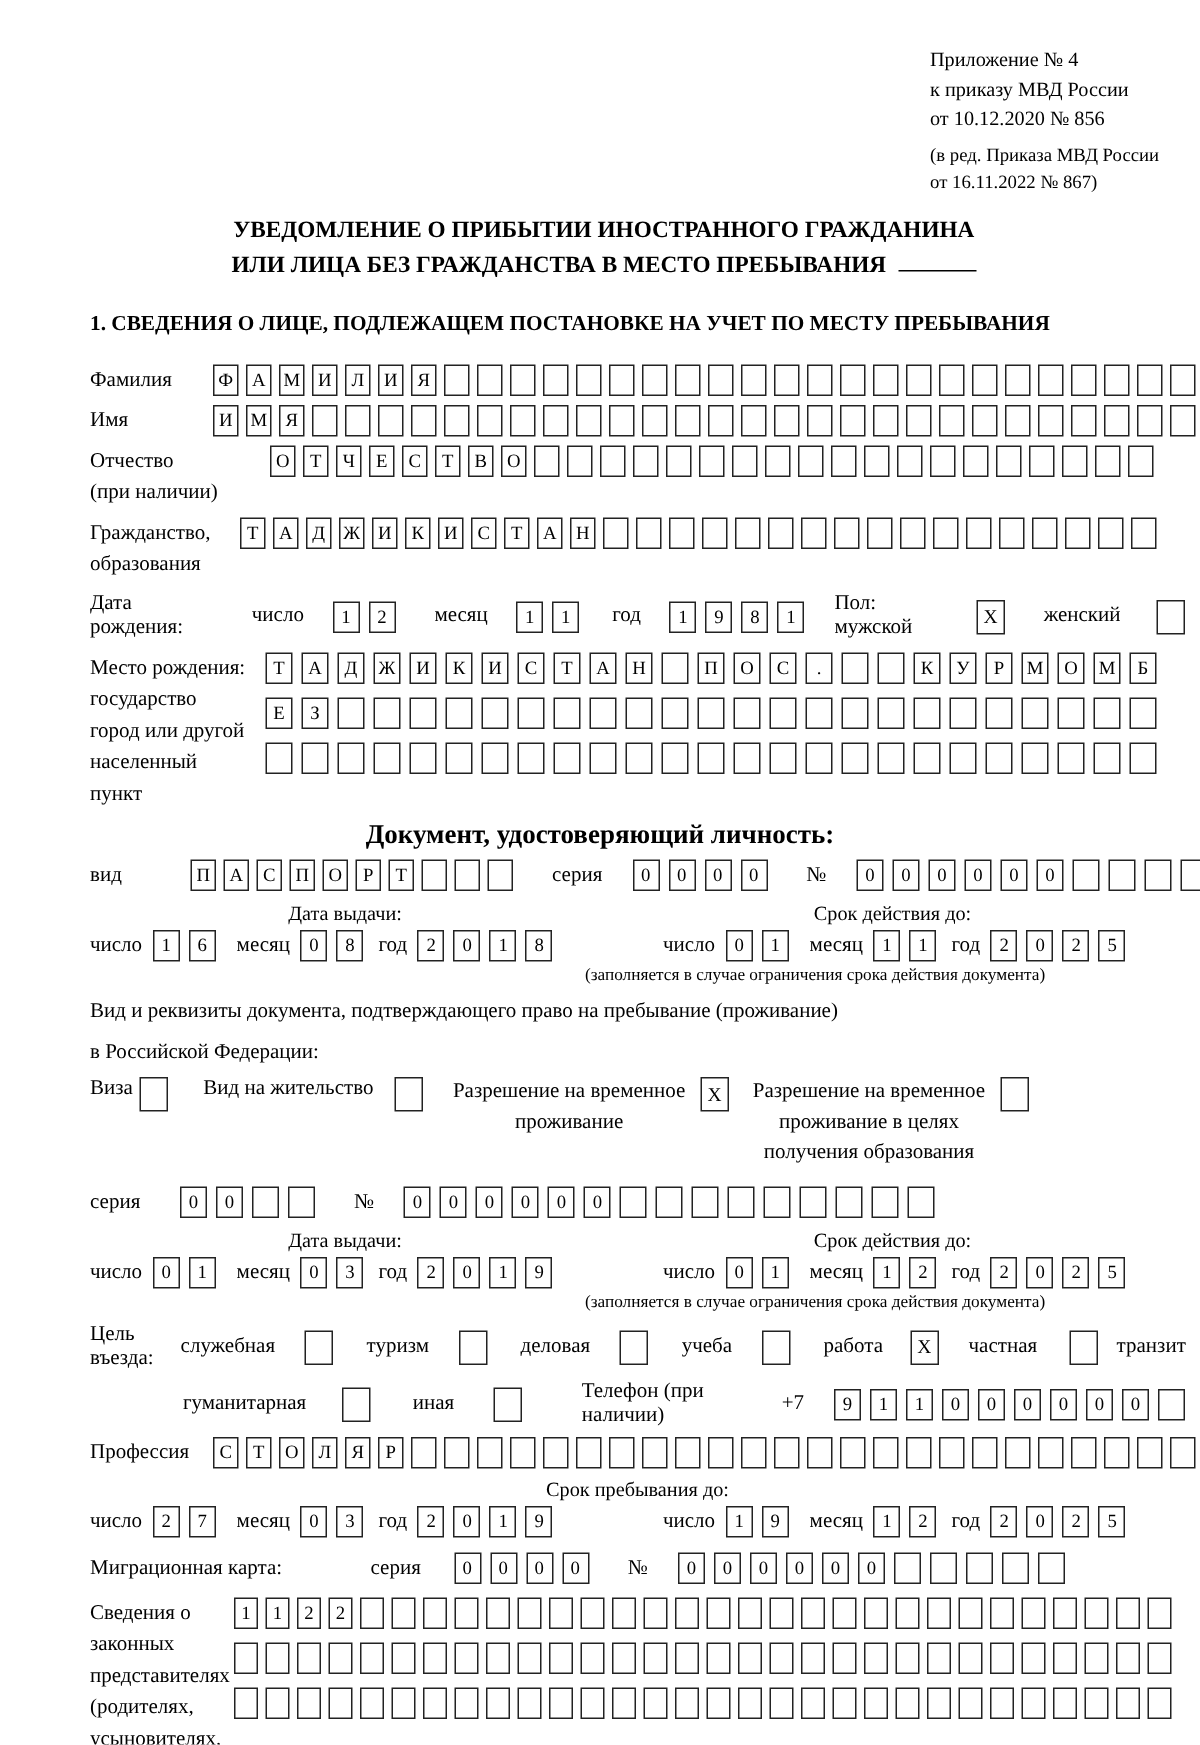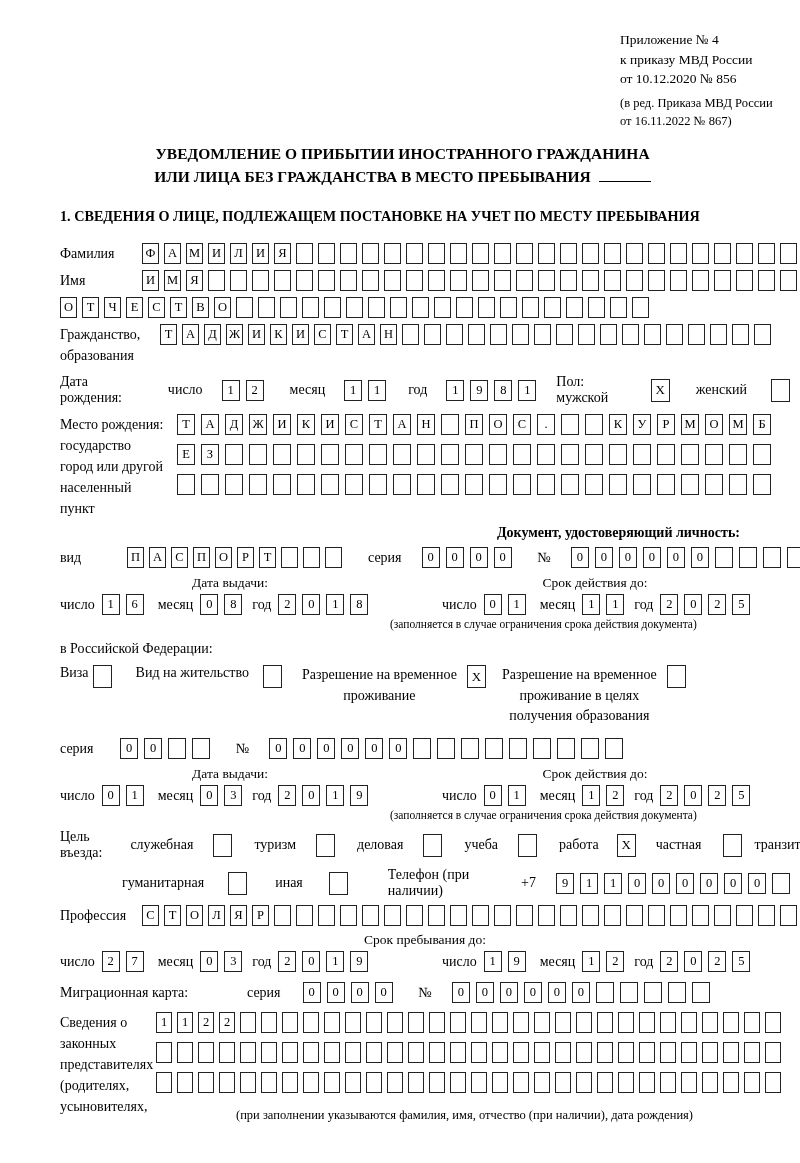--- a/index.html
+++ b/index.html
@@ -34,21 +34,21 @@
   }
   .wide .cell { width:18px; } .wide { gap:6px; }
   .rep .cell { width:16px; }
   .dg { gap:6px; } .dg .cell { width:18px; }
 
   .cbox {
     width:19px; height:23px; border:1.7px solid #222; flex:none;
     display:inline-flex; align-items:center; justify-content:center; font-size:13px;
   }
 
-  .center-bold { text-align:right; font-weight:bold; font-size:14px; margin:4px 50px 6px 0; }
+  .center-bold { text-align:center; font-weight:bold; font-size:18px; margin:4px 50px 6px 0; }
   .midlab { margin:0 8px 0 14px; line-height:22px; }
 
   .dghead { display:flex; font-size:13.5px; margin:2px 0 3px;justify-content:space-between; }
   .dg-l { width:340px; text-align:center; flex:none; }
   .dg-r { flex:1; text-align:center; }
   .daterow { display:flex; align-items:center; }
   .dhalf { display:flex; align-items:center; flex:none; }
   .dhalf.left { width:340px; }
   .dlab { margin-right:7px; }
   .mlab { margin-left:14px; } .ylab { margin-left:10px; }
@@ -150,20 +150,24 @@
         <span class="cell"></span>
         <span class="cell"></span>
         <span class="cell"></span>
         <span class="cell"></span>
         <span class="cell"></span>
         <span class="cell"></span>
       </div>
   </div>
 
   <div class="frow">
+    <div class="lab lw108">
+      <div>Отчество</div>
+      <div>(при наличии)</div>
+    </div>
     <div class="cellrow">
         <span class="cell">О</span>
         <span class="cell">Т</span>
         <span class="cell">Ч</span>
         <span class="cell">Е</span>
         <span class="cell">С</span>
         <span class="cell">Т</span>
         <span class="cell">В</span>
         <span class="cell">О</span>
         <span class="cell"></span>
@@ -419,20 +423,21 @@
       <div class="cellrow dg">
           <span class="cell">2</span>
           <span class="cell">0</span>
           <span class="cell">2</span>
           <span class="cell">5</span>
         </div>
     </div>
   </div>
   <div class="dnote">(заполняется в случае ограничения срока действия документа)</div>
 
+  <div class="plain">Вид и реквизиты документа, подтверждающего право на пребывание (проживание)</div>
   <div class="plain">в Российской Федерации:</div>
 
   <div class="optrow">
     <span>Виза</span>
     <span class="cbox" style="margin-left:4px"></span>
     <span style="margin-left:24px">Вид на жительство</span>
     <span class="cbox" style="margin-left:14px"></span>
     <div class="optml" style="margin-left:20px">
       <div>Разрешение на временное</div>
       <div>проживание</div>
@@ -515,21 +520,21 @@
           <span class="cell">0</span>
           <span class="cell">2</span>
           <span class="cell">5</span>
         </div>
     </div>
   </div>
   <div class="dnote">(заполняется в случае ограничения срока действия документа)</div>
 
   <div class="frow" style="align-items:center">
     <span>Цель въезда:</span>
-    <span style="margin-left:16px">служебная</span>
+    <span style="margin-left:6px">служебная</span>
     <span class="cbox" style="margin-left:8px"></span>
     <span style="margin-left:10px">туризм</span>
     <span class="cbox" style="margin-left:8px"></span>
     <span style="margin-left:10px">деловая</span>
     <span class="cbox" style="margin-left:8px"></span>
     <span style="margin-left:10px">учеба</span>
     <span class="cbox" style="margin-left:8px"></span>
     <span style="margin-left:10px">работа</span>
     <span class="cbox" style="margin-left:6px">X</span>
     <span style="margin-left:8px">частная</span>

